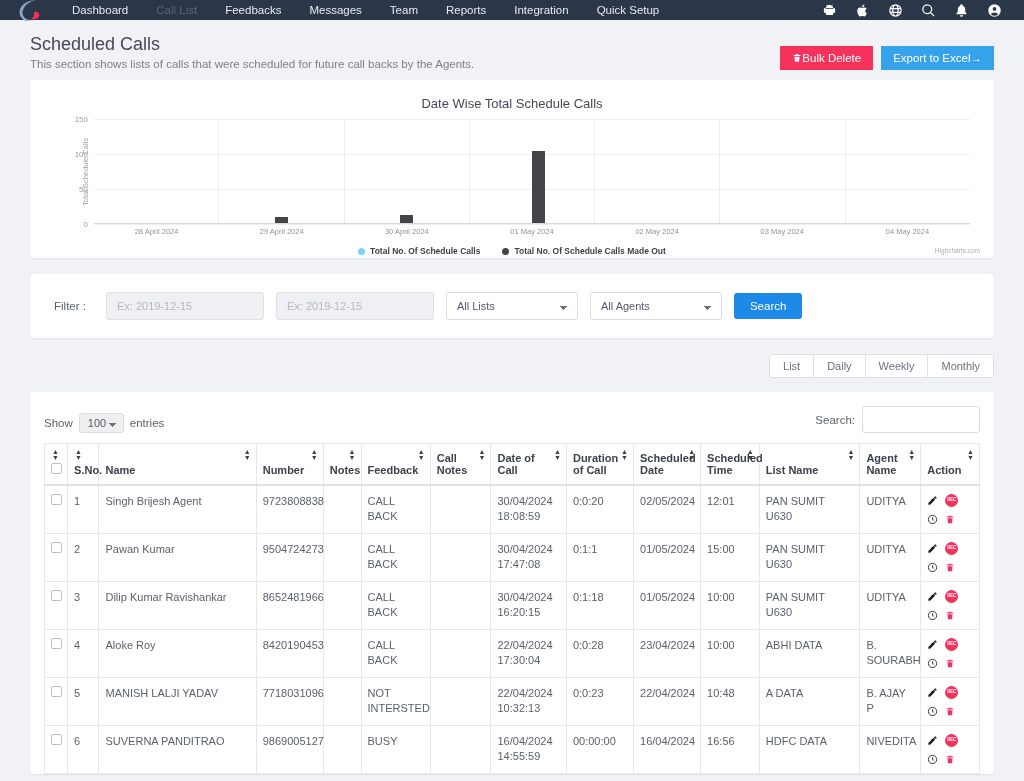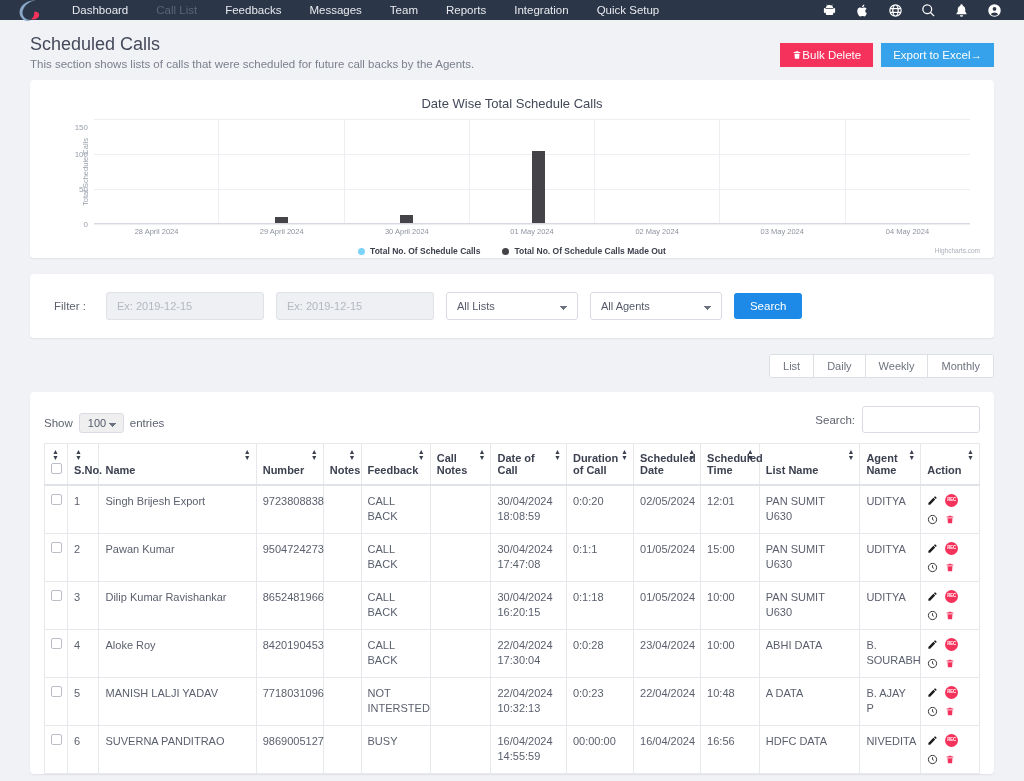--- a/index.html
+++ b/index.html
@@ -25,21 +25,21 @@
   .nav-link {
     color:#e8eaee; font-size:11.5px; padding:0 14px;
     text-decoration:none; white-space:nowrap; cursor:pointer;
     line-height:36px;
   }
   .nav-link.dim { color:#5b6578; }
   .nav-right { margin-left:auto; display:flex; align-items:center; gap:18px; padding-right:8px;}
   .nav-ico { width:15px; height:15px; fill:#fff; cursor:pointer; display:block; }
 
   
-  .page-head { padding:14px 30px 10px 30px; display:flex; align-items:center; }
+  .page-head { padding:14px 30px 10px 30px; display:flex; align-items:flex-end; }
   .page-title { font-size:18px; color:#44495a; font-weight:400; margin:0 0 3px 0; }
   .page-sub { font-size:11.5px; color:#7b808d; }
   .head-btns { margin-left:auto; display:flex; gap:8px; padding-top:6px; }
   .btn {
     border:none; border-radius:0; color:#fff; font-size:11.5px;
     padding:6px 12px; cursor:pointer; display:inline-flex; align-items:center; 
     font-family:Liberation Sans, sans-serif;
   }
   .btn-danger { background:#f5325c; }
   .btn-info { background:#36a2eb; }
@@ -210,21 +210,21 @@
   <div class="chart-body">
     <div class="ylab">Total Schedule Calls</div>
     <div id="grid-host">
         <div class="gridline" style="top: 105px;"></div>
         <div class="ytick" style="top: 105px;">0</div>
         <div class="gridline" style="top: 70px;"></div>
         <div class="ytick" style="top: 70px;">50</div>
         <div class="gridline" style="top: 35px;"></div>
         <div class="ytick" style="top: 35px;">100</div>
         <div class="gridline" style="top: 0px;"></div>
-        <div class="ytick" style="top: 8px;">150</div>
+        <div class="ytick" style="top: 0px;">150</div>
       </div>
     <div class="plot" id="plot-host">
         <div class="catcol"></div>
         <div class="catcol">
           <div class="bar b-dark" title="Total No. Of Schedule Calls Made Out: 10" style="height: 7px;"></div>
         </div>
         <div class="catcol">
           <div class="bar b-dark" title="Total No. Of Schedule Calls Made Out: 13" style="height: 9.1px;"></div>
         </div>
         <div class="catcol">
@@ -331,21 +331,21 @@
         <th><span class="sortico right">▲<br>▼</span><span>Scheduled Time</span></th>
         <th><span class="sortico right">▲<br>▼</span><span>List Name</span></th>
         <th><span class="sortico right">▲<br>▼</span><span>Agent Name</span></th>
         <th><span class="sortico right">▲<br>▼</span><span>Action</span></th>
       </tr>
     </thead>
     <tbody id="rows-host">
         <tr>
           <td><span class="chk"></span></td>
           <td>1</td>
-          <td>Singh Brijesh Export</td>
+          <td>Singh Brijesh Agent</td>
           <td>9723808838</td>
           <td></td>
           <td>CALL BACK</td>
           <td></td>
           <td>30/04/2024 18:08:59</td>
           <td>0:0:20</td>
           <td>02/05/2024</td>
           <td>12:01</td>
           <td>PAN SUMIT U630</td>
           <td>UDITYA</td>

